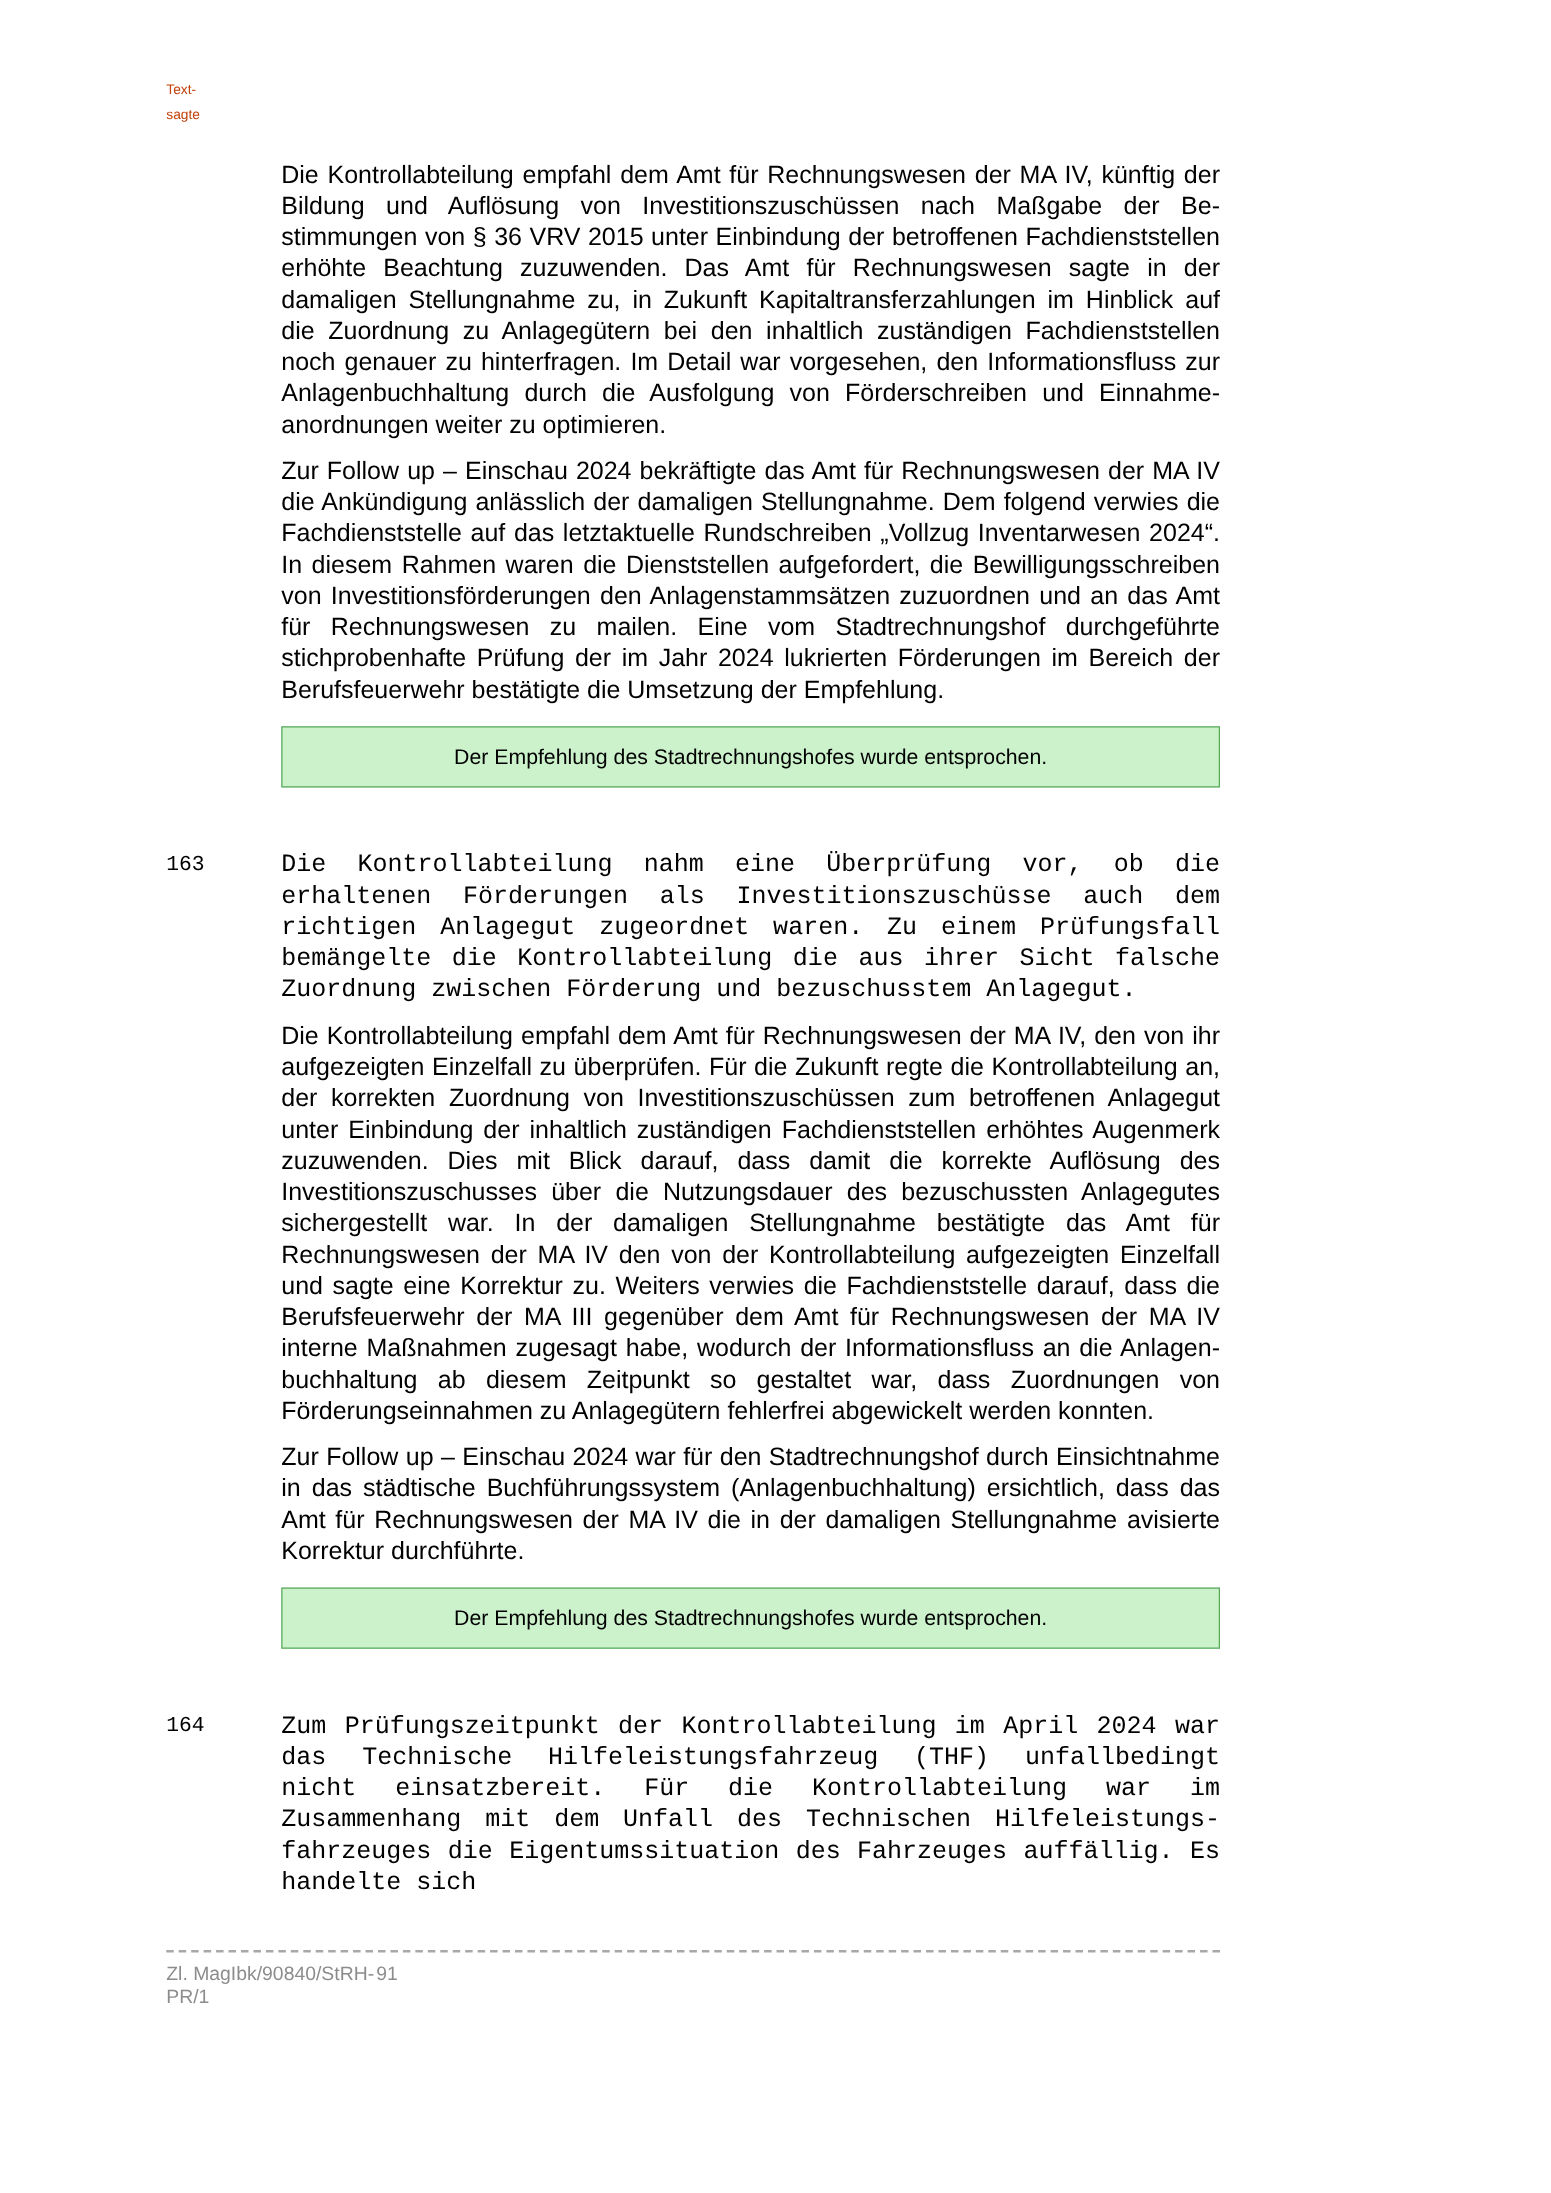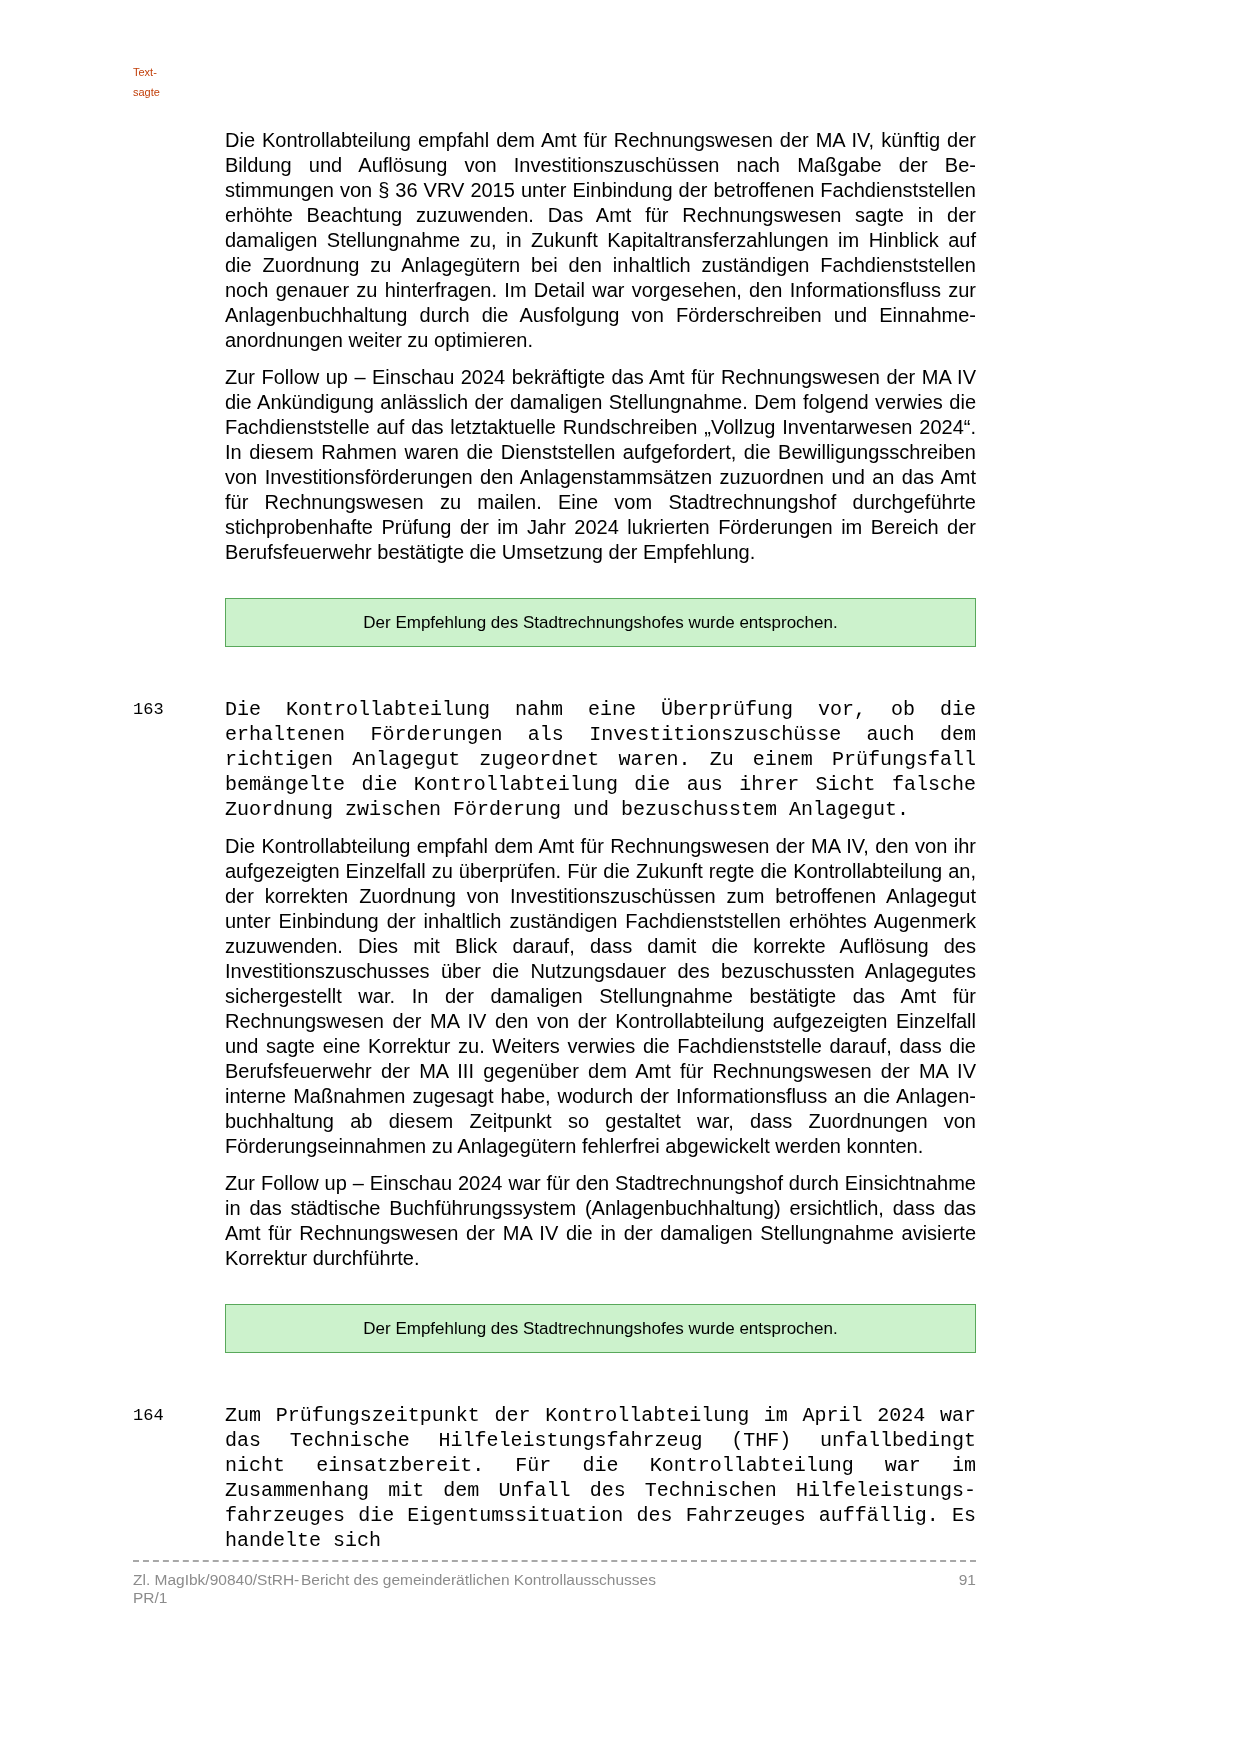--- a/index.html
+++ b/index.html
@@ -33,21 +33,21 @@
     font-size: 17px;
     line-height: 25px;
   }
   .para {
     width: 751px;
     font-size: 20px;
     line-height: 25px;
     text-align: justify;
     hyphens: manual;
   }
-  .block.box-row { margin-top: 33px; }
+  .block.box-row { margin-top: 16px; }
   .box-row + .block { margin-top: 50px; font-family: Liberation Mono, monospace; }
   .rec-box {
     width: 751px;
     background: #ccf2cc;
     border: 1px solid #59a85b;
     font-size: 17px;
     line-height: 25px;
     text-align: center;
     padding: 11px 12px;
   }
@@ -114,15 +114,14 @@
 
   <div class="block">
     <div class="num">164</div>
     <p class="para">Zum Prüfungszeitpunkt der Kontrollabteilung im April 2024 war das Technische Hilfeleistungsfahrzeug (THF) unfallbedingt nicht einsatzbereit. Für die Kontroll­abteilung war im Zusammenhang mit dem Unfall des Technischen Hilfeleistungs­fahrzeuges die Eigentumssituation des Fahrzeuges auffällig. Es handelte sich</p>
   </div>
 
 </main>
 
 <footer class="footer">
   <span class="f-left">Zl. MagIbk/90840/StRH-PR/1</span>
-  <span class="f-mid">Bericht des gemeinderätlichen Kontrollausschusses</span>
   <span class="f-right">91</span>
 </footer>
 
 </body></html>

